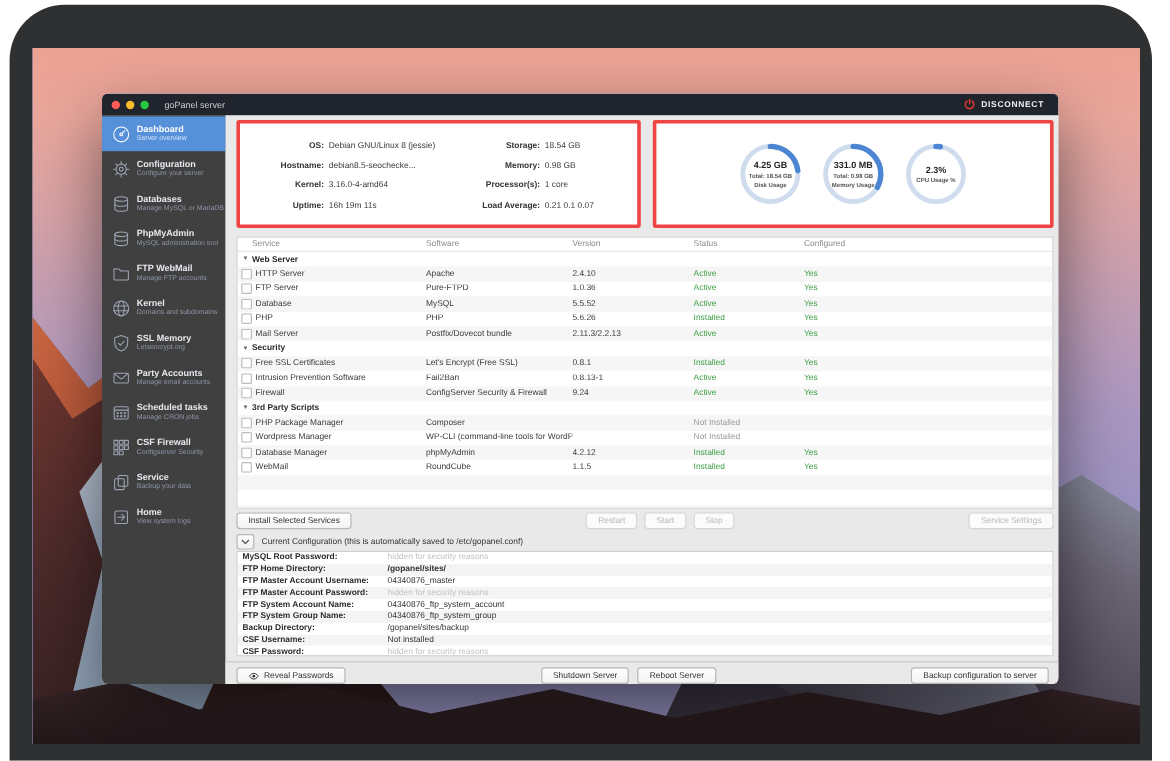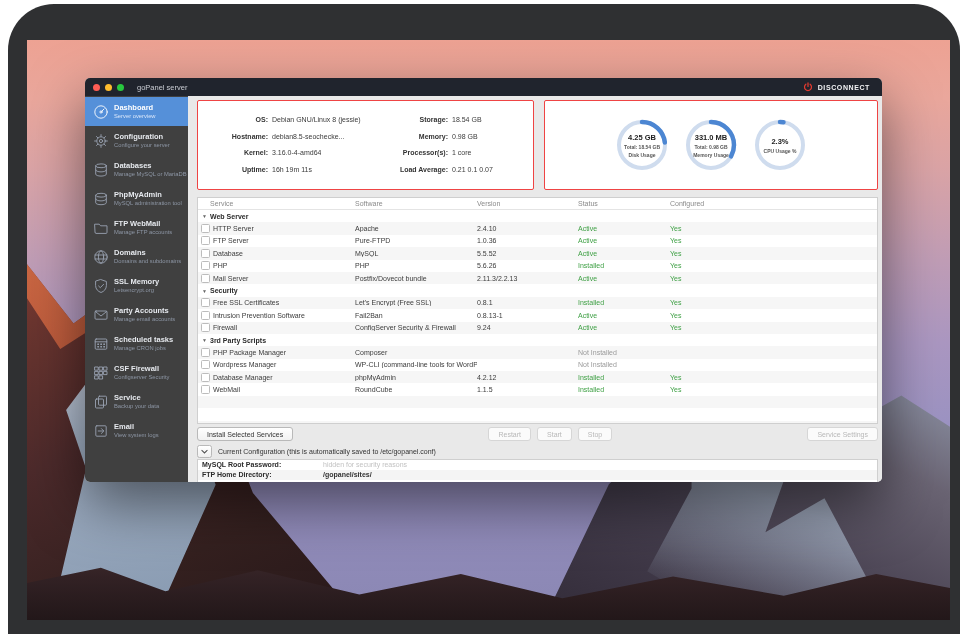--- a/index.html
+++ b/index.html
@@ -24,21 +24,21 @@
   .mtn-right{position:absolute;right:0;top:55%;width:44%;height:45%;
     background:linear-gradient(205deg,#97a0b4 0%,#6a6473 30%,#474050 62%,#322b38 100%);
     clip-path:polygon(0 100%,16% 48%,34% 22%,54% 0,72% 28%,88% 14%,100% 26%,100% 100%);}
   .snow-right{position:absolute;right:0;top:58%;width:40%;height:42%;opacity:.75;
     background:linear-gradient(200deg,#cfd9e6 0%,#a8b6ca 50%,transparent 85%);
     clip-path:polygon(30% 10%,44% 0,58% 30%,50% 64%,66% 50%,80% 90%,40% 100%,18% 80%,30% 46%);}
   .rocks{position:absolute;left:0;bottom:0;width:100%;height:11%;
     background:linear-gradient(0deg,#221719 0%,#332225 70%,#3c2a2b 100%);
     clip-path:polygon(0 42%,8% 18%,15% 55%,25% 22%,36% 60%,47% 28%,58% 66%,70% 32%,82% 62%,92% 28%,100% 50%,100% 100%,0 100%);}
   
-  .window{position:absolute;left:58px;top:38px;width:797px;height:404px;border-radius:5px;
+  .window{position:absolute;left:58px;top:38px;width:797px;height:492px;border-radius:5px;
           overflow:hidden;box-shadow:0 22px 55px rgba(0,0,0,.5);background:#e9e9e9;}
   .titlebar{height:18px;background:#20242d;display:flex;align-items:center;position:relative;}
   .lights{display:flex;gap:5px;margin-left:8px;}
   .light{width:7px;height:7px;border-radius:50%;}
   .light.r{background:#ff5d55;} .light.y{background:#fdbc2e;} .light.g{background:#28c83f;}
   .tb-title{margin-left:13px;font-size:7.5px;color:#c9ccd3;}
   .disconnect{position:absolute;right:12px;top:0;height:18px;display:flex;align-items:center;gap:5px;cursor:pointer;}
   .disconnect svg{display:block;}
   .disconnect .d-lbl{font-size:7px;font-weight:bold;letter-spacing:.6px;color:#f2f3f5;}
   .main{display:flex;height:474px;}
@@ -49,21 +49,21 @@
   .side-item .s-icon svg{width:16px;height:16px;display:block;}
   .s-txt{display:flex;flex-direction:column;line-height:1.25;min-width:0;}
   .s-title{font-size:7.5px;font-weight:bold;color:#e6e9ee;white-space:nowrap;}
   .s-sub{font-size:5.8px;color:#8d96a5;white-space:nowrap;}
   .side-item.selected{background:#5590d9;color:#fff;}
   .side-item.selected .s-title{color:#fff;}
   .side-item.selected .s-sub{color:#d9e6fa;}
   
   .content{flex:1;background:#e9e9e9;padding:0 4px 0 9px;display:flex;flex-direction:column;min-width:0;}
   .cards-row{display:flex;gap:10px;margin-top:4px;height:90px;flex:none;}
-  .card{background:#fff;border:1px solid #ef4444;border-radius:2px;box-sizing:border-box;}
+  .card{background:#fff;border:3px solid #ef4444;border-radius:2px;box-sizing:border-box;}
   .info-card{width:337px;flex:none;padding:11px 0 0 8px;}
   .info-cols{display:flex;}
   .info-col{display:flex;flex-direction:column;}
   .info-col.c1{width:170px;}
   .info-row{display:flex;font-size:7px;line-height:16.5px;color:#3a3a3a;}
   .i-lbl{font-weight:bold;text-align:right;flex:none;color:#333;}
   .c1 .i-lbl{width:62px;} .c2 .i-lbl{width:72px;}
   .i-val{margin-left:4px;white-space:nowrap;overflow:hidden;text-overflow:ellipsis;max-width:105px;}
   .gauges-card{flex:1;display:flex;align-items:center;justify-content:center;gap:17px;}
   .gauge{position:relative;width:52px;height:52px;flex:none;}
@@ -224,21 +224,21 @@
             <div class="side-item">
     <span class="s-icon">
                 <svg viewBox="0 0 16 16" fill="none" stroke="currentColor" stroke-width="0.9" stroke-linecap="round" stroke-linejoin="round">
                   <circle cx="8" cy="8" r="6.2"></circle>
                   <ellipse cx="8" cy="8" rx="2.6" ry="6.2"></ellipse>
                   <line x1="2" y1="6" x2="14" y2="6"></line>
                   <line x1="2" y1="10" x2="14" y2="10"></line>
                 </svg>
               </span>
     <span class="s-txt">
-      <span class="s-title">Domains</span>
+      <span class="s-title">Kernel</span>
       <span class="s-sub">Domains and subdomains</span>
     </span>
   </div>
             <div class="side-item">
     <span class="s-icon">
                 <svg viewBox="0 0 16 16" fill="none" stroke="currentColor" stroke-width="0.9" stroke-linecap="round" stroke-linejoin="round">
                   <path d="M8 1.6l5.4 1.9v4.1c0 3.4-2.4 5.9-5.4 6.9-3-1-5.4-3.5-5.4-6.9V3.5z"></path>
                   <path d="M5.6 8l1.7 1.7 3.3-3.4"></path>
                 </svg>
               </span>
@@ -309,21 +309,21 @@
   </div>
             <div class="side-item">
     <span class="s-icon">
                 <svg viewBox="0 0 16 16" fill="none" stroke="currentColor" stroke-width="0.9" stroke-linecap="round" stroke-linejoin="round">
                   <rect x="2.8" y="2.8" width="10.4" height="10.4" rx="1"></rect>
                   <line x1="5.2" y1="8" x2="10.4" y2="8"></line>
                   <path d="M8.4 5.6L10.8 8l-2.4 2.4"></path>
                 </svg>
               </span>
     <span class="s-txt">
-      <span class="s-title">Email</span>
+      <span class="s-title">Home</span>
       <span class="s-sub">View system logs</span>
     </span>
   </div>
           </div>
 
         <div class="content">
           <div class="cards-row">
             <div class="card info-card">
               <div class="info-cols">
                 <div class="info-col c1">

